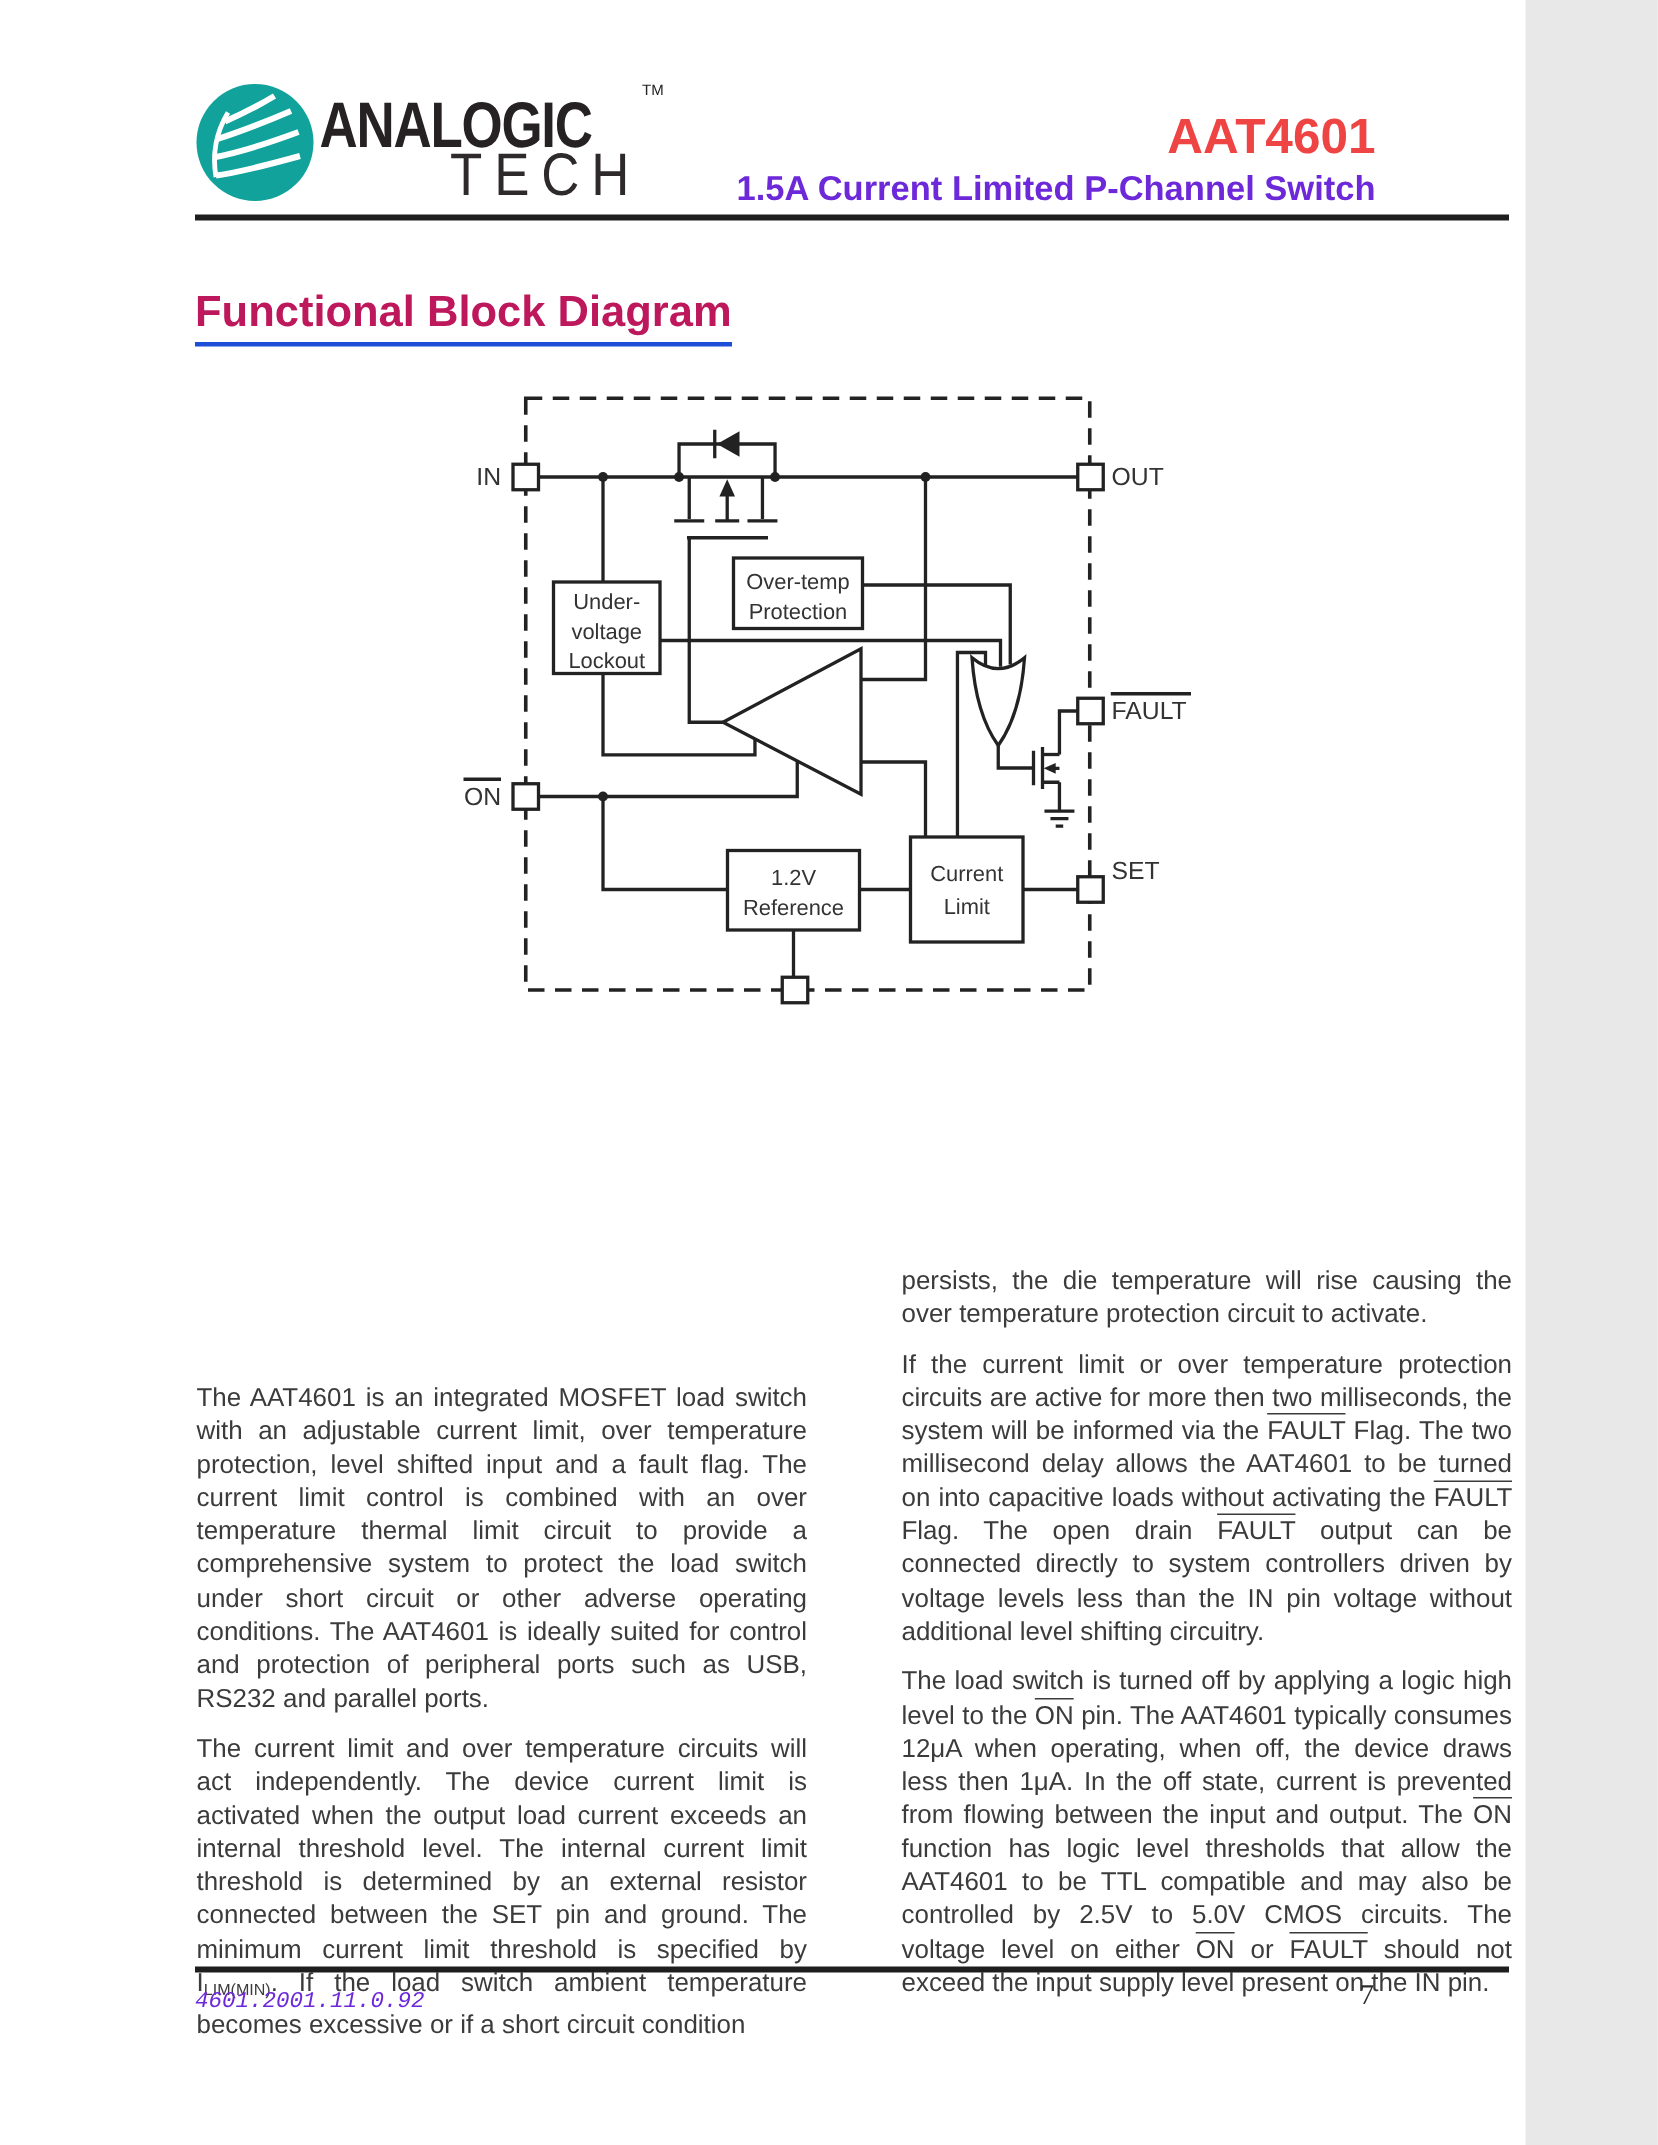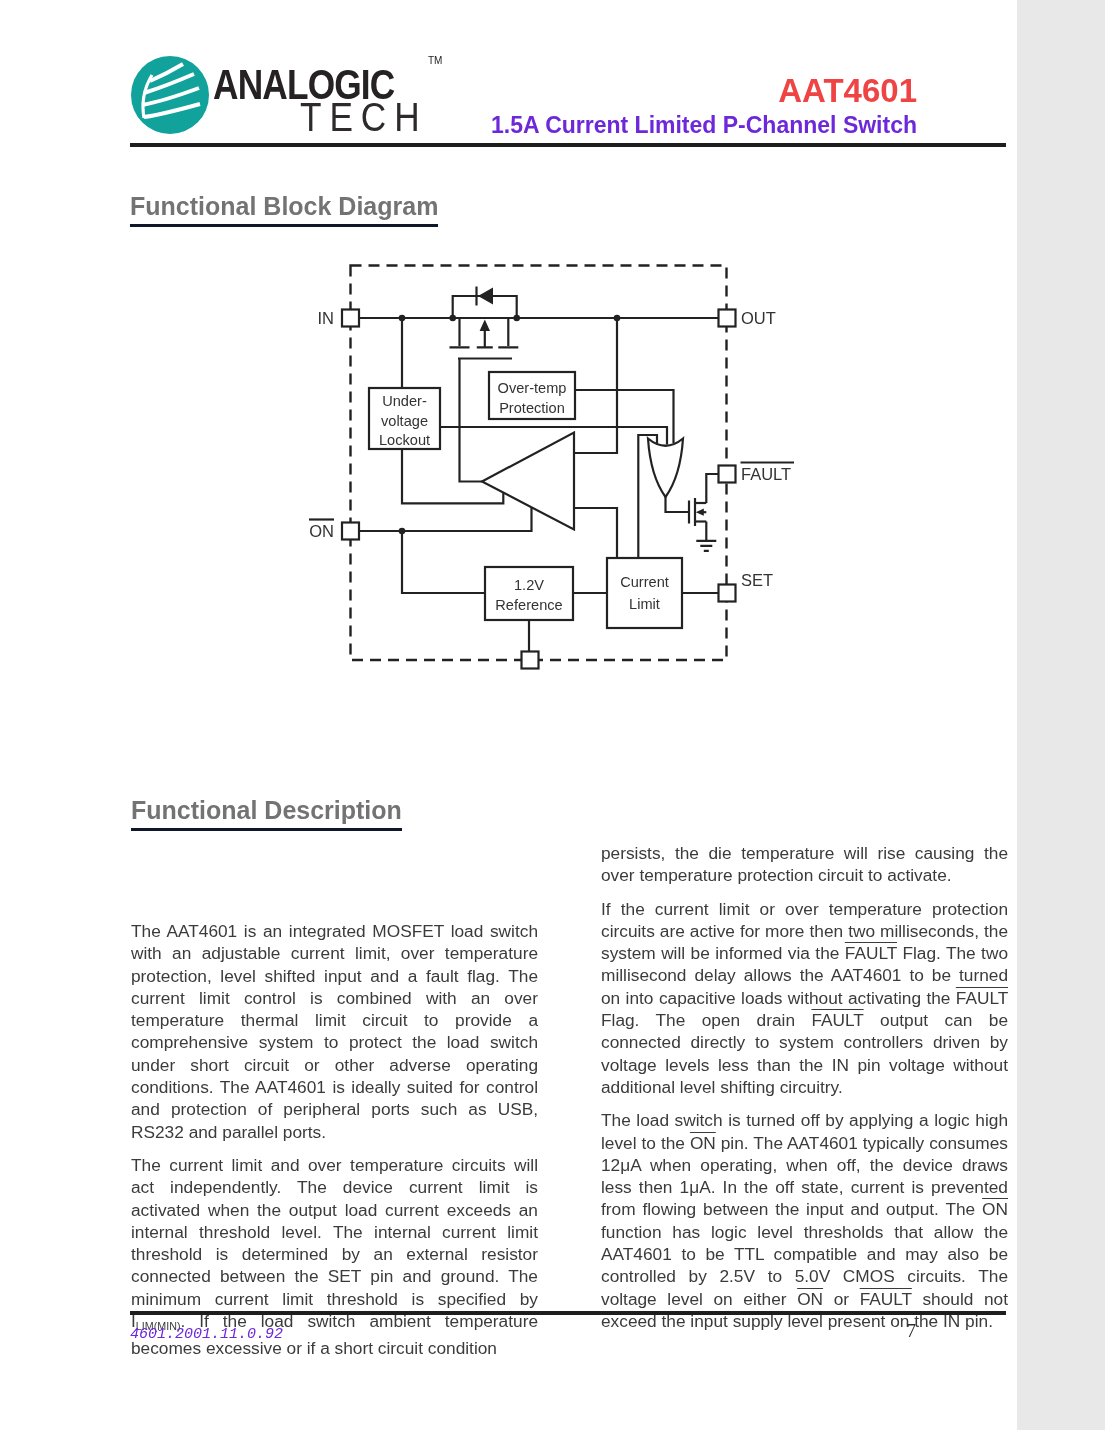--- a/index.html
+++ b/index.html
@@ -10,22 +10,22 @@
   #logo-analogic{position:absolute;left:213px;top:60px;font-size:43px;font-weight:bold;color:#262223;
         letter-spacing:-1px;transform:scaleX(.82);transform-origin:left top;white-space:nowrap;}
   #logo-tm{position:absolute;left:428px;top:55px;font-size:10px;color:#262223;font-weight:normal;}
   #logo-tech{position:absolute;left:300px;top:95px;font-size:40px;font-weight:normal;color:#2e2a2b;
         letter-spacing:9px;transform:scaleX(.88);transform-origin:left top;white-space:nowrap;}
   #part-number{position:absolute;right:100px;top:72px;font-size:33px;font-weight:bold;color:#ef4444;}
   #subtitle{position:absolute;right:100px;top:112px;font-size:23px;font-weight:bold;color:#6d28d9;}
   .rule{position:absolute;left:130px;width:876px;background:#1e1e1e;}
   #header-rule{top:143px;height:4px;}
   
-  .section-heading{position:absolute;font-size:25px;font-weight:bold;color:#737373;
-        border-bottom:3px solid #0f172a;padding-bottom:3px;white-space:nowrap;}
+  .section-heading{position:absolute;font-size:29px;font-weight:bold;color:#be185d;
+        border-bottom:3px solid #1d4ed8;padding-bottom:3px;white-space:nowrap;}
   #bd-heading{left:130px;top:192px;}
   #fd-heading{left:131px;top:796px;}
   
   #diagram{position:absolute;left:300px;top:252px;width:510px;height:425px;}
   #diagram .wire{stroke:#222;stroke-width:2.2;fill:none;}
   #diagram .dashed{stroke:#222;stroke-width:2.4;fill:none;stroke-dasharray:11 7;}
   #diagram .box{stroke:#222;stroke-width:2.2;fill:#fff;}
   #diagram .solid{fill:#222;stroke:none;}
   #diagram text{fill:#333;font-family:"Liberation Sans",sans-serif;}
   #diagram .pin-label{font-size:16.5px;}
@@ -156,21 +156,20 @@
 
     <text class="pin-label" x="334" y="323.5" text-anchor="end">IN</text>
     <text class="pin-label" x="741" y="323.5">OUT</text>
     <text class="pin-label" x="334" y="536.5" text-anchor="end">ON</text>
     <path class="wire" d="M309,519.5 H334" stroke-width="1.8"></path>
     <text class="pin-label" x="741" y="479.5">FAULT</text>
     <path class="wire" d="M740.5,462.5 H794" stroke-width="1.8"></path>
     <text class="pin-label" x="741" y="586">SET</text>
   </svg>
 
-  <div class="section-heading" id="fd-heading">Functional Description</div>
   <div class="col" id="col-left">
       <p><span>The AAT4601 is an integrated MOSFET load switch with an adjustable current limit, over temperature protection, level shifted input and a fault flag.  The current limit control is combined with an over temperature thermal limit circuit to provide a comprehensive system to protect the load switch under short circuit or other adverse operating conditions.  The AAT4601 is ideally suited for control and protection of peripheral ports such as USB, RS232 and parallel ports.</span></p>
       <p><span>The current limit and over temperature circuits will act independently.  The device current limit is activated when the output load current exceeds an internal threshold level.  The internal current limit threshold is determined by an external resistor connected between the SET pin and ground.  The minimum current limit threshold is specified by I</span><span class="sub">LIM(MIN)</span><span>.  If the load switch ambient temperature becomes excessive or if a short circuit condition</span></p>
     </div>
   <div class="col" id="col-right">
       <p><span>persists, the die temperature will rise causing the over temperature protection circuit to activate.</span></p>
       <p><span>If the current limit or over temperature protection circuits are active for more then two milliseconds, the system will be informed via the </span><span class="overline">FAULT</span><span> Flag.  The two millisecond delay allows the AAT4601 to be turned on into capacitive loads without activating the </span><span class="overline">FAULT</span><span> Flag.  The open drain </span><span class="overline">FAULT</span><span> output can be connected directly to system controllers driven by voltage levels less than the IN pin voltage without additional level shifting circuitry.</span></p>
       <p><span>The load switch is turned off by applying a logic high level to the </span><span class="overline">ON</span><span> pin.  The AAT4601 typically consumes 12μA when operating, when off, the device draws less then 1μA.  In the off state, current is prevented from flowing between the input and output.  The </span><span class="overline">ON</span><span> function has logic level thresholds that allow the AAT4601 to be TTL compatible and may also be controlled by 2.5V to 5.0V CMOS circuits.  The voltage level on either </span><span class="overline">ON</span><span> or </span><span class="overline">FAULT</span><span> should not exceed the input supply level present on the IN pin.</span></p>
     </div>
 

